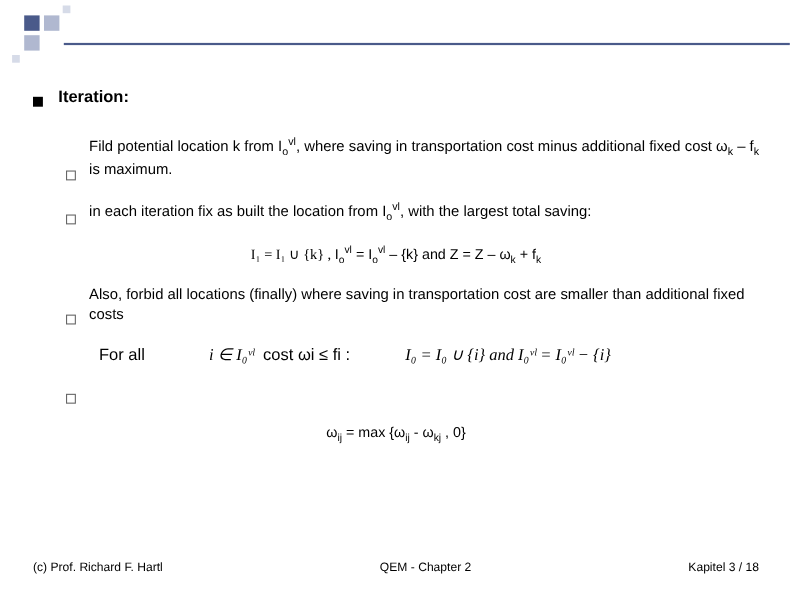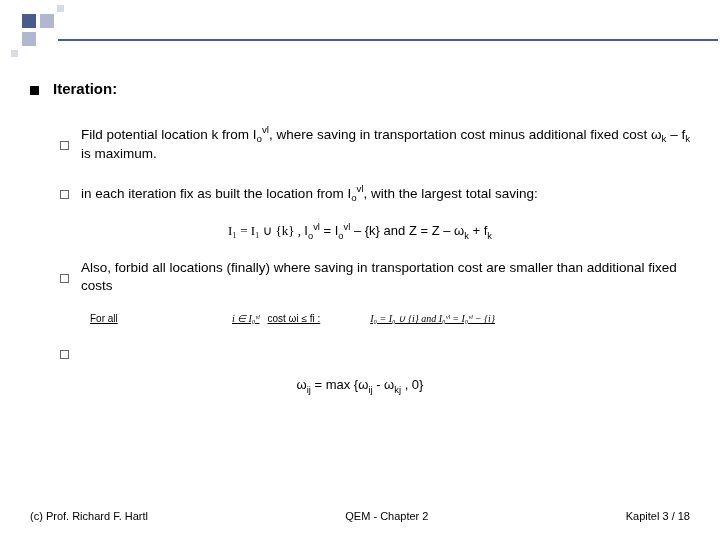--- a/index.html
+++ b/index.html
@@ -26,41 +26,41 @@
   .sq3 { left: 22px; top: 32px; width: 14px; height: 14px; background: #b0b8d0; }
   .sq4 { left: 57px; top: 5px; width: 7px; height: 7px; background: #d6dbe8; }
   .sq5 { left: 11px; top: 50px; width: 7px; height: 7px; background: #d6dbe8; }
   .hr-line { position: absolute; top: 39px; left: 58px; width: 660px; height: 2px; background: #4a5a8a; }
   .content {
     position: absolute;
     top: 80px;
     left: 30px;
     right: 30px;
   }
-  .row { display: flex; align-items: center; margin-bottom: 18px; }
+  .row { display: flex; align-items: flex-end; margin-bottom: 18px; }
   .bullet-solid { width: 9px; height: 9px; background: #000; flex: 0 0 9px; margin-top: 4px; margin-right: 14px; }
   .bullet-hollow { width: 7px; height: 7px; border: 1px solid #666; flex: 0 0 7px; margin-top: 4px; margin-right: 12px; margin-left: 30px; }
   .h1 { font-weight: bold; font-size: 15px; }
   .body-text { font-size: 13.5px; line-height: 1.35; }
   .formula-line { text-align: center; font-size: 13px; margin: 18px 0 18px 0; }
-  .forall-line { display: flex; align-items: flex-start; font-size: 10px; margin: 8px 0 22px 60px; text-decoration: underline; }
+  .forall-line { display: flex; align-items: center; font-size: 15px; margin: 8px 0 22px 60px; }
   .forall-line .lbl { min-width: 60px; margin-right: 40px; }
   .footer {
     position: absolute;
     bottom: 18px;
     left: 30px;
     right: 30px;
     display: flex;
     justify-content: space-between;
     font-size: 11px;
     margin-top: 48px;
   }
   sub { font-size: 0.72em; vertical-align: sub; }
   sup { font-size: 0.72em; vertical-align: super; }
-  .serif { font-family: 'Times New Roman', serif; font-style: italic; margin-left: 42px; }
+  .serif { font-family: 'Times New Roman', serif; font-style: italic; }
   .math { font-family: 'Times New Roman', serif; }
 </style>
 </head>
 <body>
 
 <div class="top-corner">
   <div class="sq sq1"></div>
   <div class="sq sq2"></div>
   <div class="sq sq3"></div>
   <div class="sq sq4"></div>

